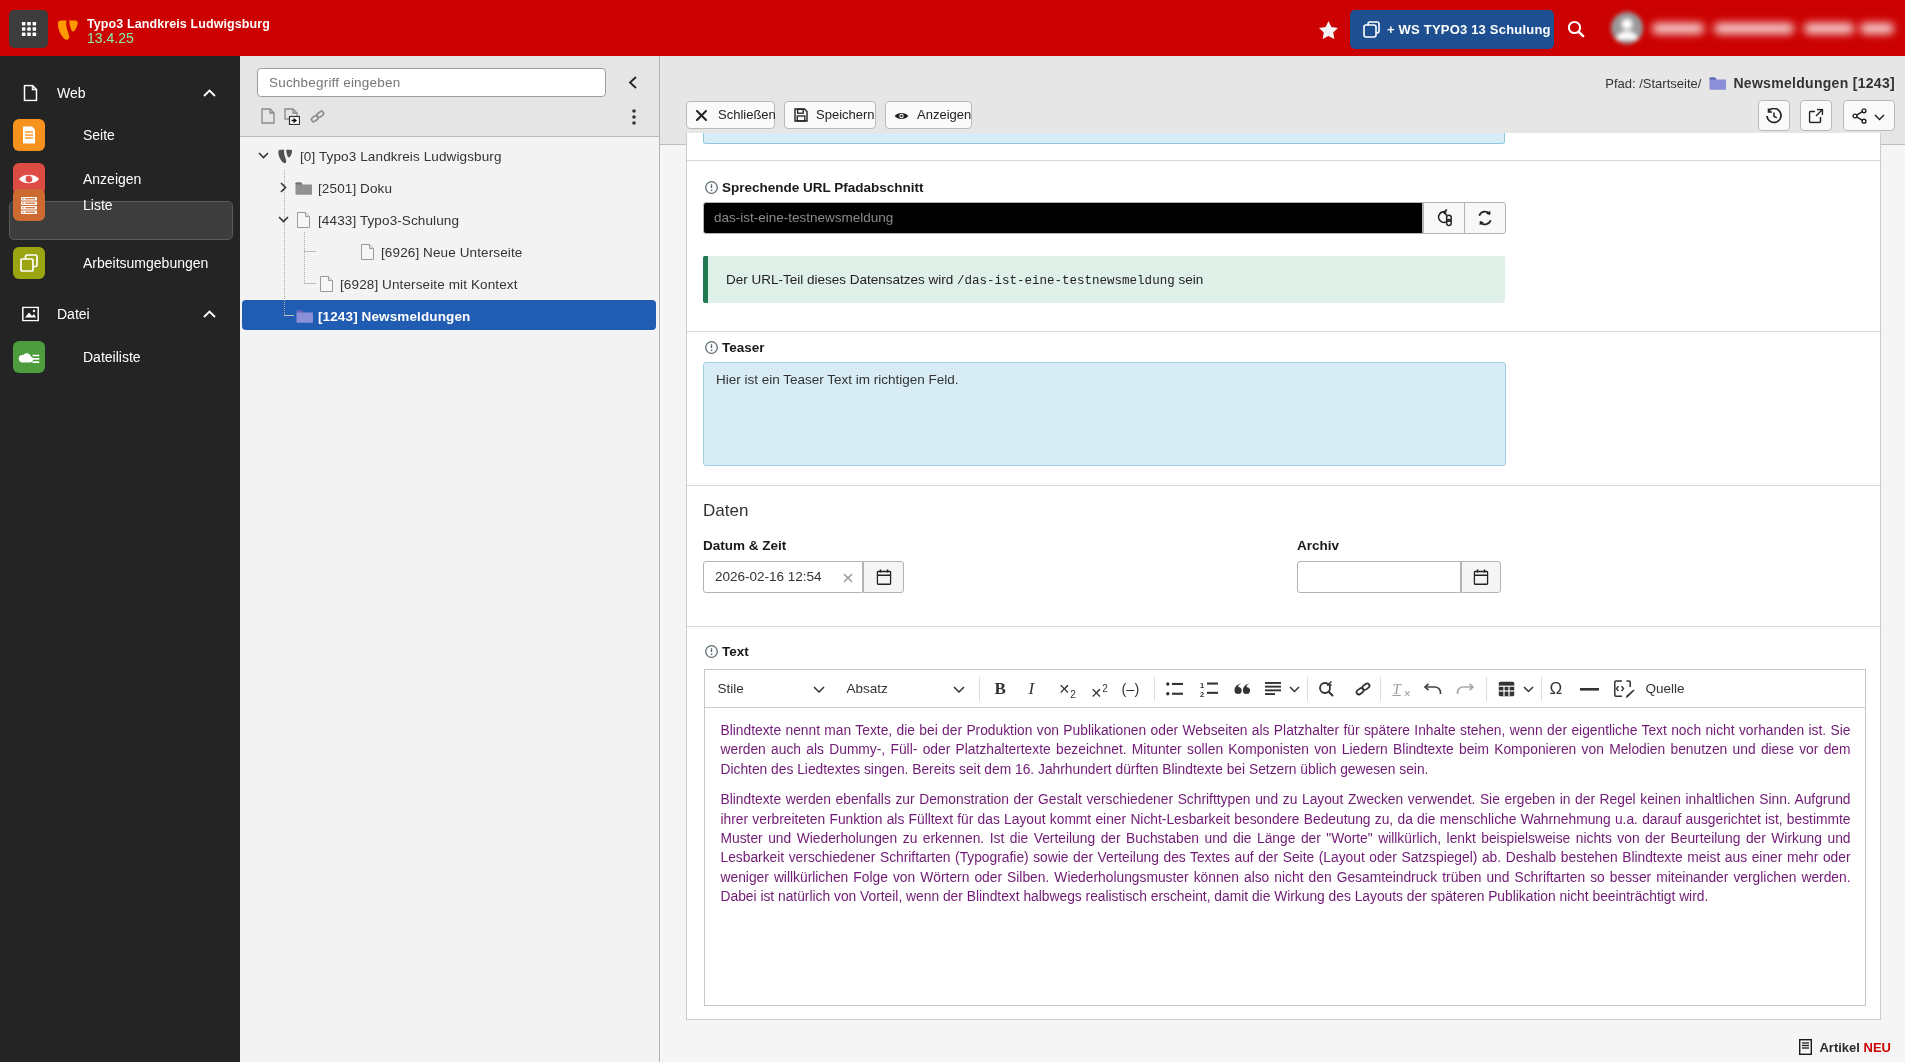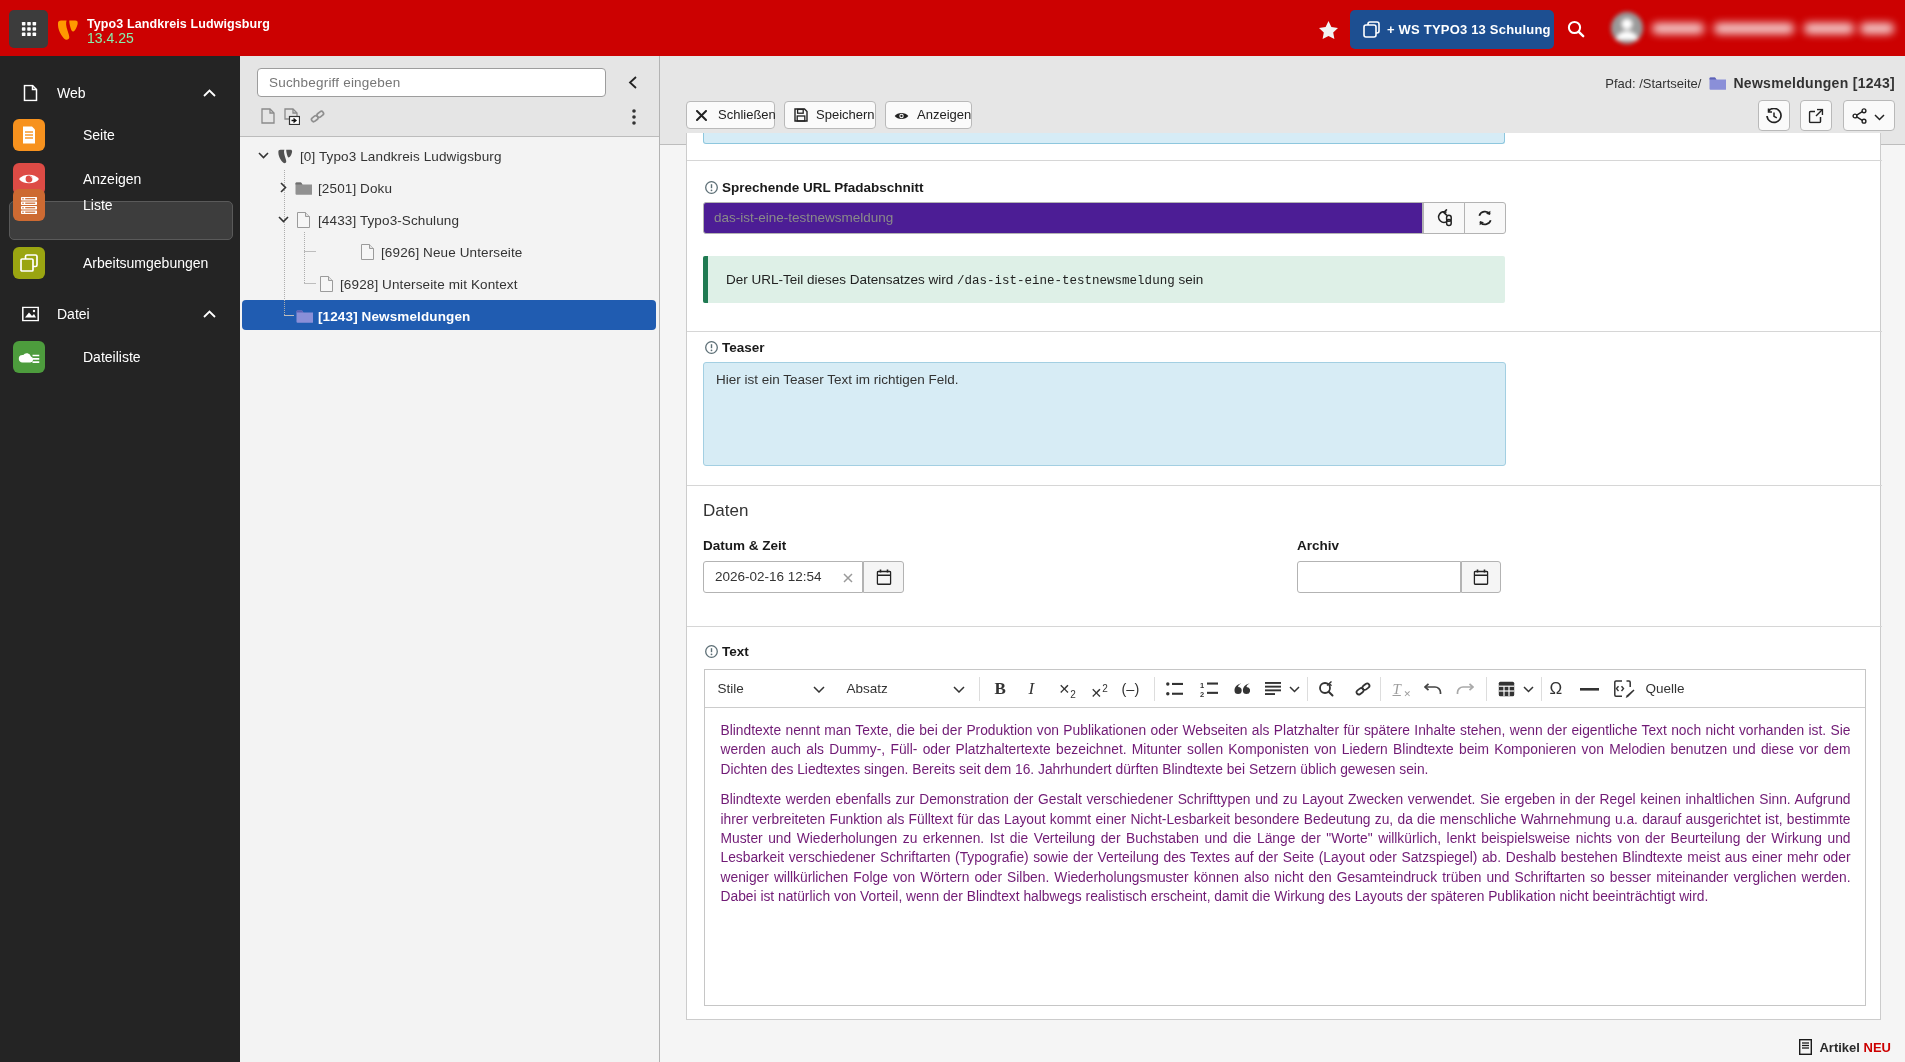--- a/index.html
+++ b/index.html
@@ -62,21 +62,21 @@
 
   
   #panel { position:absolute; left:26px; top:77px; width:1195px; height:887px; background:#fff;
      border:1px solid #ccc; border-top:none; }
   .divider { position:absolute; left:0; width:1195px; height:1px; background:#d6d6d6; }
   .flabel { position:absolute; font-size:13.5px; font-weight:bold; color:#1a1a1a; }
   .infoc { position:absolute; }
   #cyantop { position:absolute; left:16px; top:0; width:802px; height:11px; background:#d6ecf6;
      border:1px solid #8ec7de; border-top:none; border-radius:0 0 3px 3px; }
   #slugwrap { position:absolute; left:16px; top:69px; width:803px; height:32px; }
-  #sluginput { position:absolute; left:0; top:0; width:720px; height:32px; background:#4c1d95;
+  #sluginput { position:absolute; left:0; top:0; width:720px; height:32px; background:#000000;
      border:1px solid #b3b3b3; border-radius:3px 0 0 3px; font-size:13.5px; color:#8a8a8a; line-height:30px; padding-left:10px; }
   .slugbtn { position:absolute; top:0; width:42px; height:32px; background:#f8f8f8; border:1px solid #b3b3b3; }
   #greenbox { position:absolute; left:16px; top:123px; width:802px; height:47px; background:#def0e7; border-radius:2px; }
   #greenbar { position:absolute; left:0; top:0; width:5px; height:47px; background:#1f7a52; border-radius:2px 0 0 2px; }
   #greentext { position:absolute; left:23px; top:16px; font-size:13.5px; color:#222; }
   .mono { font-family:"Liberation Mono", monospace; font-size:12.5px; }
   #teaserbox { position:absolute; left:16px; top:229px; width:803px; height:104px; background:#d7ecf5;
      border:1px solid #a3cfe2; border-radius:3px; font-size:13.5px; color:#333; padding:9px 12px; }
   #daten { position:absolute; left:16px; top:368px; font-size:17px; color:#333; }
   .dinput { position:absolute; height:32px; background:#fff; border:1px solid #b3b3b3; border-radius:3px 0 0 3px;

